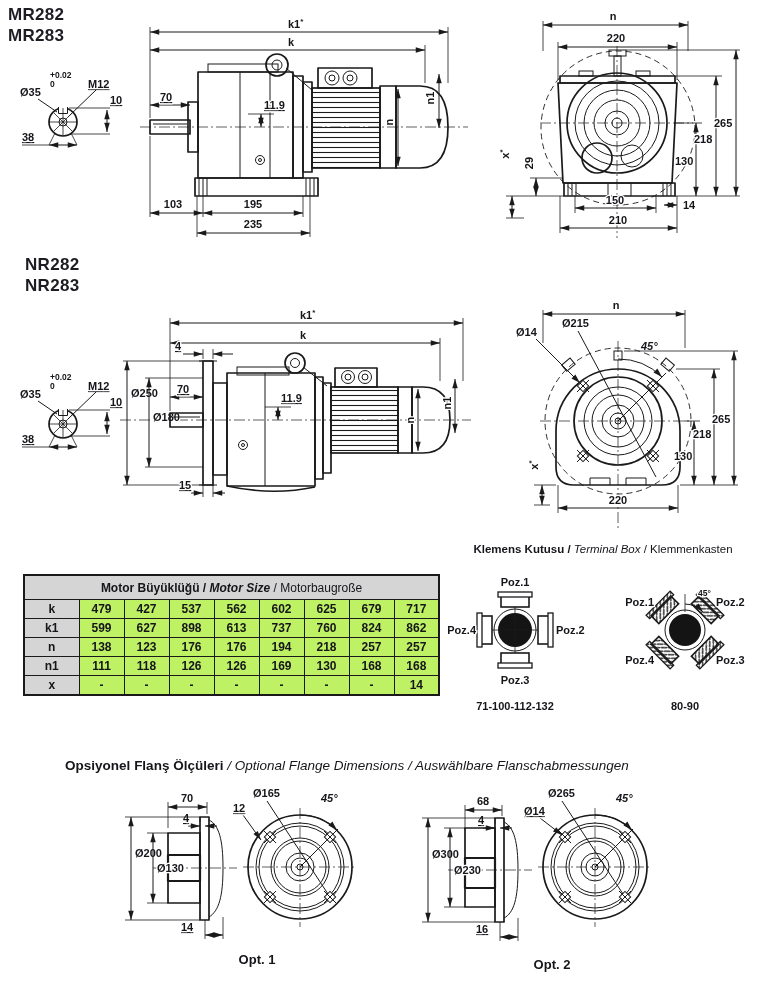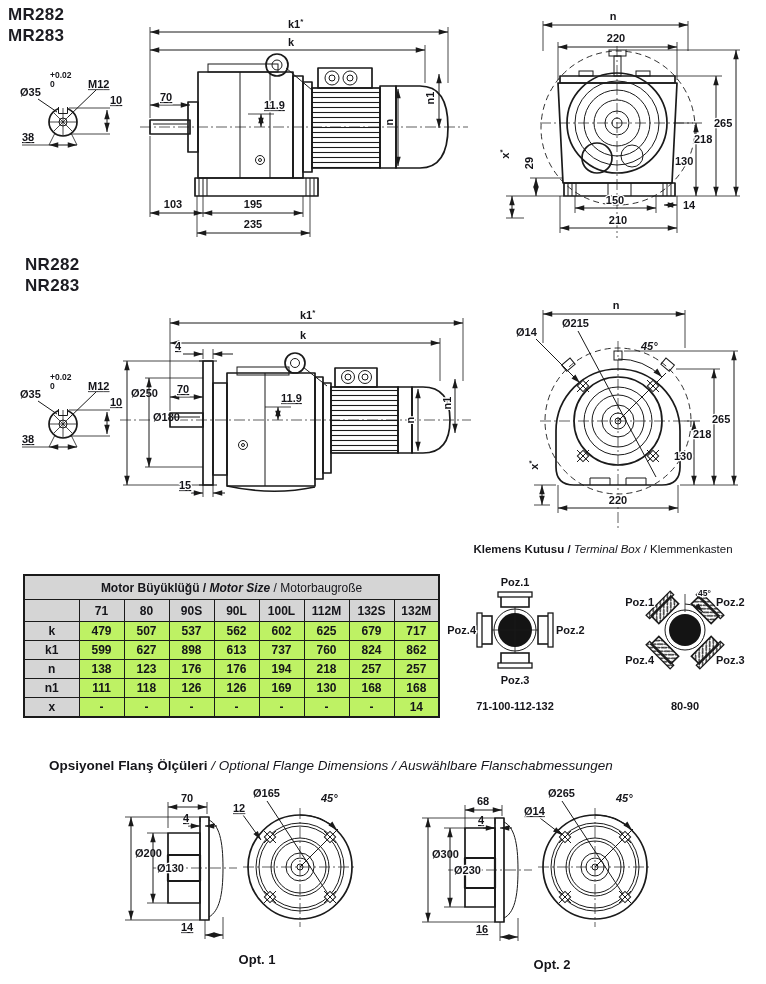--- a/index.html
+++ b/index.html
@@ -419,35 +419,24 @@
 
 <table class="dims abs" style="left:15px;top:574px;margin-left:8px;">
   <colgroup>
         <col style="width:55px">
         <col span="8" style="width:45px">
       </colgroup>
   <tbody>
         <tr class="title-row">
     <td colspan="9" class="cell-gray"><span>Motor Büyüklüğü / </span><span style="font-style:italic">Motor Size</span><span style="font-weight:normal"> / Motorbaugroße</span></td>
   </tr>
-  <tr class="head-row">
-    <th class="cell-gray"></th>
-    <th class="cell-gray">71</th>
-    <th class="cell-gray">80</th>
-    <th class="cell-gray">90S</th>
-    <th class="cell-gray">90L</th>
-    <th class="cell-gray">100L</th>
-    <th class="cell-gray">112M</th>
-    <th class="cell-gray">132S</th>
-    <th class="cell-gray">132M</th>
-  </tr>
   <tr class="data-row">
     <td class="cell-gray">k</td>
     <td class="cell-white">479</td>
-    <td class="cell-white">507</td>
+    <td class="cell-white">427</td>
     <td class="cell-white">537</td>
     <td class="cell-white">562</td>
     <td class="cell-white">602</td>
     <td class="cell-white">625</td>
     <td class="cell-white">679</td>
     <td class="cell-white">717</td>
   </tr>
   <tr class="data-row">
     <td class="cell-gray">k1</td>
     <td class="cell-white">599</td>
@@ -527,21 +516,21 @@
     <path class="lead" d="M245,46 A26,26 0 0 1 263,54"></path>
   </g>
   <text class="t ts" x="258" y="38">45°</text>
   <text class="t end" x="214" y="48">Poz.1</text>
   <text class="t" x="276" y="48">Poz.2</text>
   <text class="t" x="276" y="106">Poz.3</text>
   <text class="t end" x="214" y="106">Poz.4</text>
   <text class="t mid" x="245" y="152">80-90</text>
 </svg>
 
-<div class="abs flange-title" style="left:0;top:758px;width:662px;">
+<div class="abs flange-title" style="left:16px;top:758px;width:662px;">
   <span class="bd">Opsiyonel Flanş Ölçüleri</span><span class="it"> / Optional Flange Dimensions / Auswählbare Flanschabmessungen</span>
 </div>
 
 <svg class="abs" style="left:95px;top:780px" width="305" height="195" viewBox="0 0 305 195">
   <line class="cl" x1="58" y1="88" x2="142" y2="88"></line>
 
   <line class="th" x1="73" y1="22" x2="73" y2="48"></line>
   <line class="th" x1="112" y1="22" x2="112" y2="34"></line>
   <line class="dim" x1="73" y1="27" x2="112" y2="27"></line>
   <text class="t mid" x="92" y="22">70</text>

